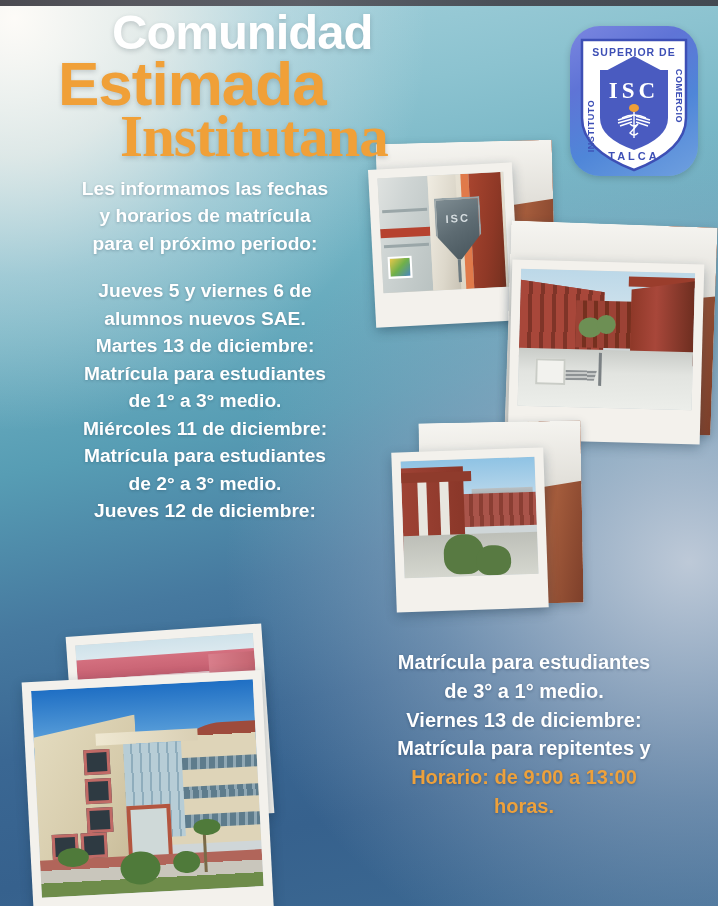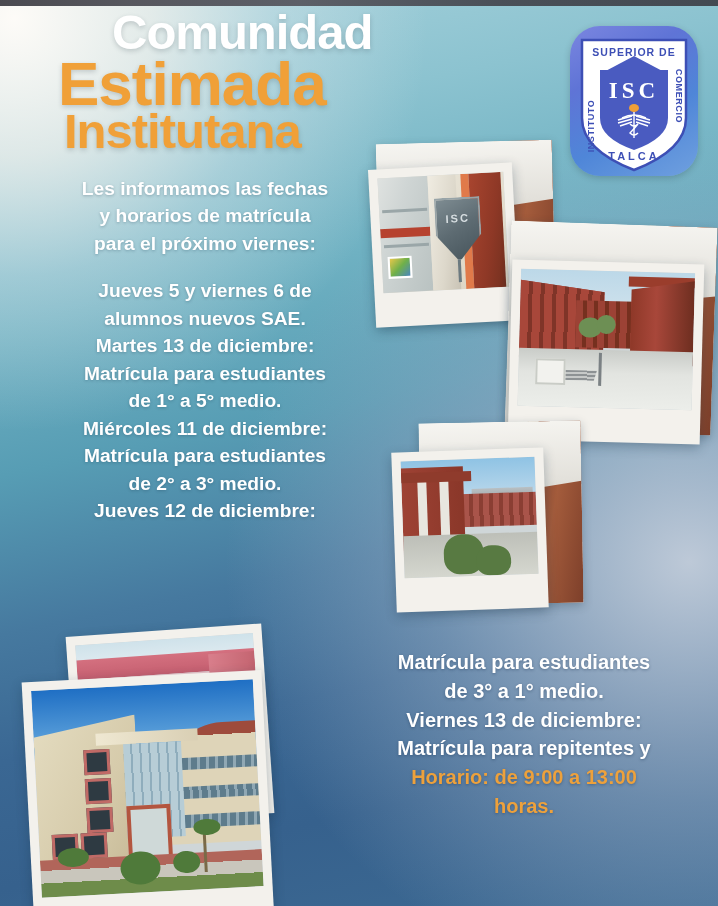--- a/index.html
+++ b/index.html
@@ -32,21 +32,21 @@
 
   
   .heading{position:absolute;left:0;top:14px;width:440px;z-index:30;}
   .h-line{
     font-weight:bold;letter-spacing:-1px;line-height:.92;
     text-shadow:0 2px 5px rgba(40,60,70,.22);
     white-space:nowrap;
   }
   .h1{font-size:62px;color:#f0a038;padding-left:58px;}
   .h2{font-size:49px;color:#ffffff;padding-left:112px;margin-top:-4px;}
-  .h3{font-size:49px;color:#f0a038;padding-left:64px;margin-top:-3px;}
+  .h3{font-size:59px;color:#f0a038;padding-left:120px;margin-top:-3px;font-family:Liberation Serif, serif;}
 
   
   .logo-box{
     position:absolute;left:570px;top:26px;width:128px;height:150px;z-index:28;
     background:linear-gradient(150deg,#7b86e0 0%,#5f74d6 30%,#4f86d8 62%,#6fa0df 100%);
     box-shadow:0 2px 7px rgba(0,0,0,.18);
     border-radius:30px;
   }
   .logo-box svg{position:absolute;left:0;top:0;}
 
@@ -326,27 +326,27 @@
       <div class="shrub" style="left:60%;bottom:8%;width:12%;height:11%;"></div>
       <div class="shrub" style="left:8%;bottom:14%;width:14%;height:9%;"></div>
       <div class="palm" style="left:74%;bottom:8%;height:24%;"></div>
       <div class="shrub" style="left:70%;bottom:26%;width:12%;height:8%;"></div>
     </div>
   </div>
 
   <div class="text-upper">
     <div>Les informamos las fechas</div>
     <div>y horarios de matrícula</div>
-    <div>para el próximo viernes:</div>
+    <div>para el próximo periodo:</div>
     <span class="gap"></span>
     <div>Jueves 5 y viernes 6 de</div>
     <div>alumnos nuevos SAE.</div>
     <div>Martes 13 de diciembre:</div>
     <div>Matrícula para estudiantes</div>
-    <div>de 1° a 5° medio.</div>
+    <div>de 1° a 3° medio.</div>
     <div>Miércoles 11 de diciembre:</div>
     <div>Matrícula para estudiantes</div>
     <div>de 2° a 3° medio.</div>
     <div>Jueves 12 de diciembre:</div>
   </div>
 
   <div class="text-lower">
     <div>Matrícula para estudiantes</div>
     <div>de 3° a 1° medio.</div>
     <div>Viernes 13 de diciembre:</div>

